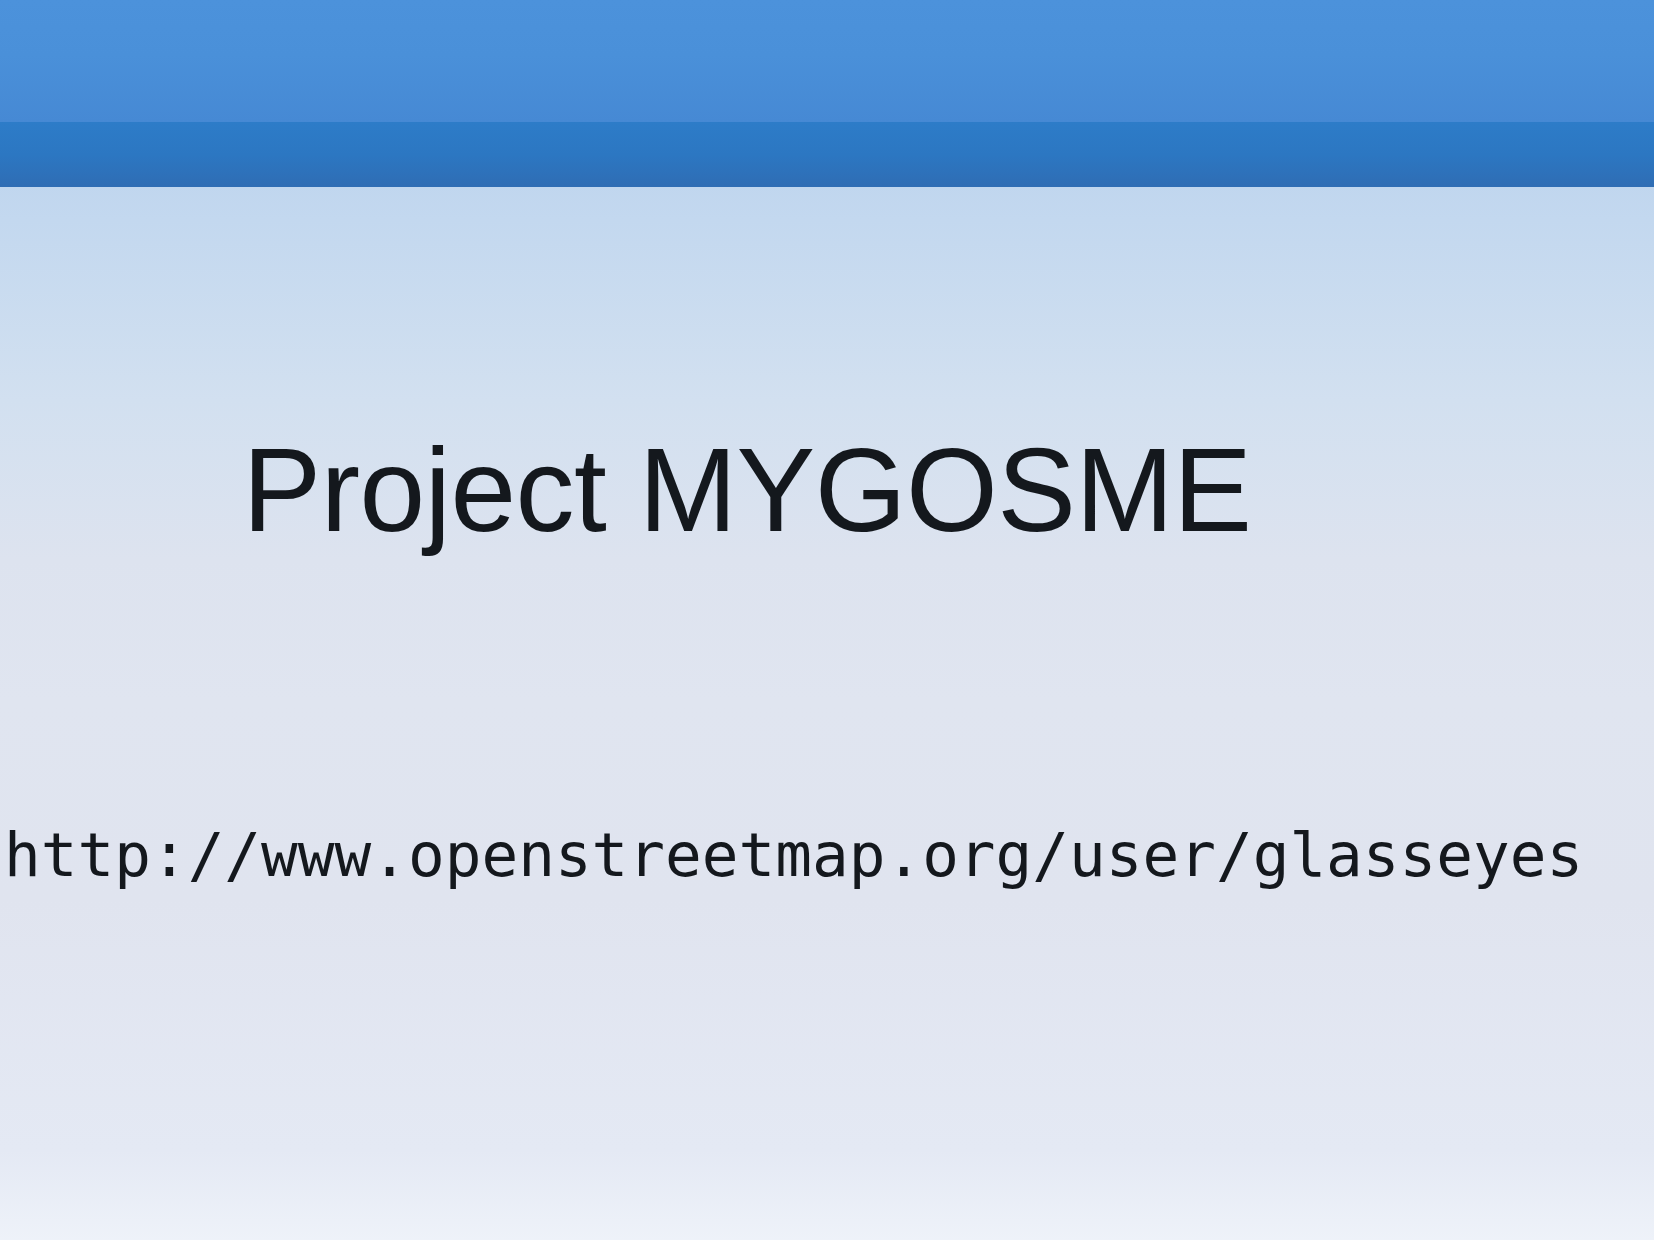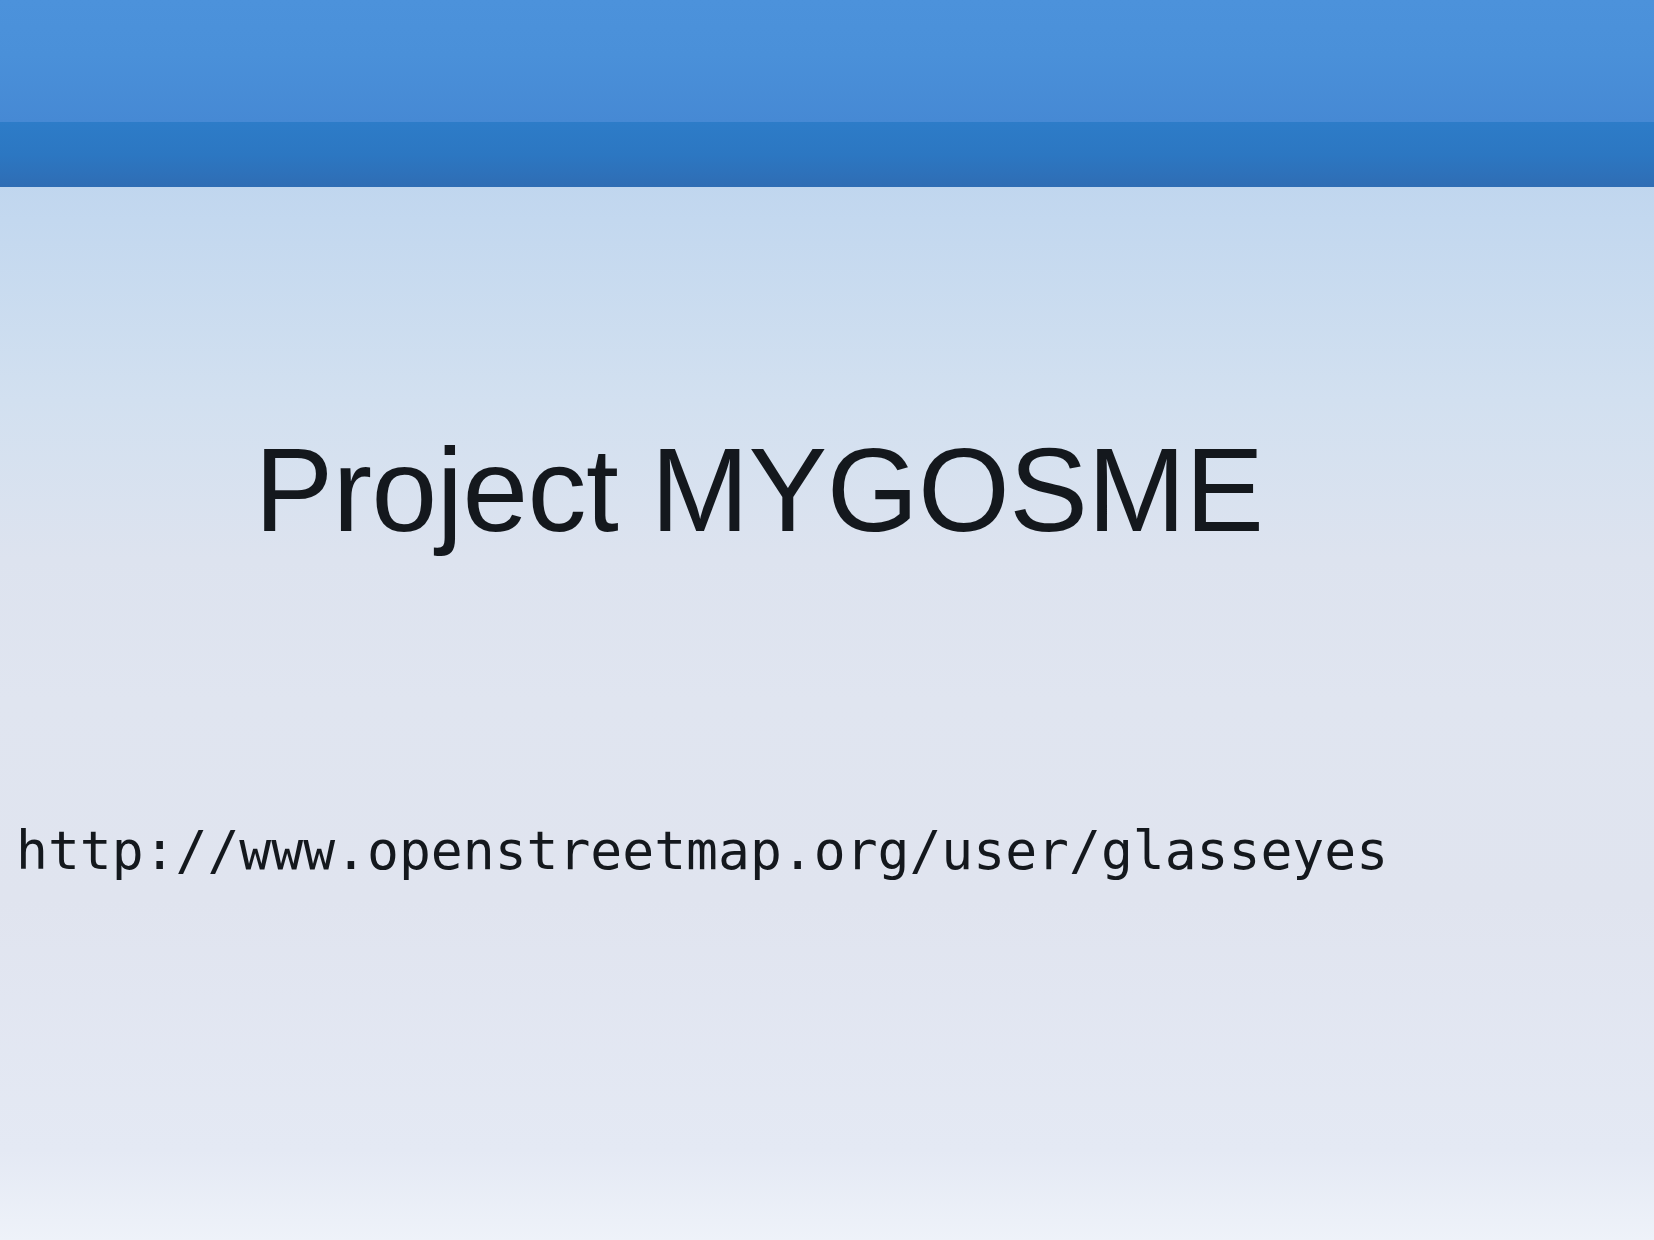--- a/index.html
+++ b/index.html
@@ -56,21 +56,21 @@
     left: 0;
     width: 100%;
     height: 65px;
     background: linear-gradient(to bottom, #2d7cc8 0%, #2c77c2 50%, #2f6db4 100%);
   }
 
   
   #content {
     position: absolute;
     top: 187px;
-    left: 16px;
+    left: 4px;
     width: 1486px;
     height: 1053px;
   }
 
   #title {
     position: absolute;
     top: 243px;
     left: 0;
     width: 100%;
     text-align: center;
@@ -98,21 +98,21 @@
     white-space: nowrap;
   }
 
   #url-line {
     position: absolute;
     top: 636px;
     left: 0;
     width: 100%;
     text-align: left;
     font-family: "DejaVu Sans Mono", monospace;
-    font-size: 53px;
+    font-size: 61px;
     font-weight: 400;
     line-height: 1.05;
     letter-spacing: 0px;
     color: #14181d;
     white-space: nowrap;
   }
 </style>
 </head>
 <body>
 

